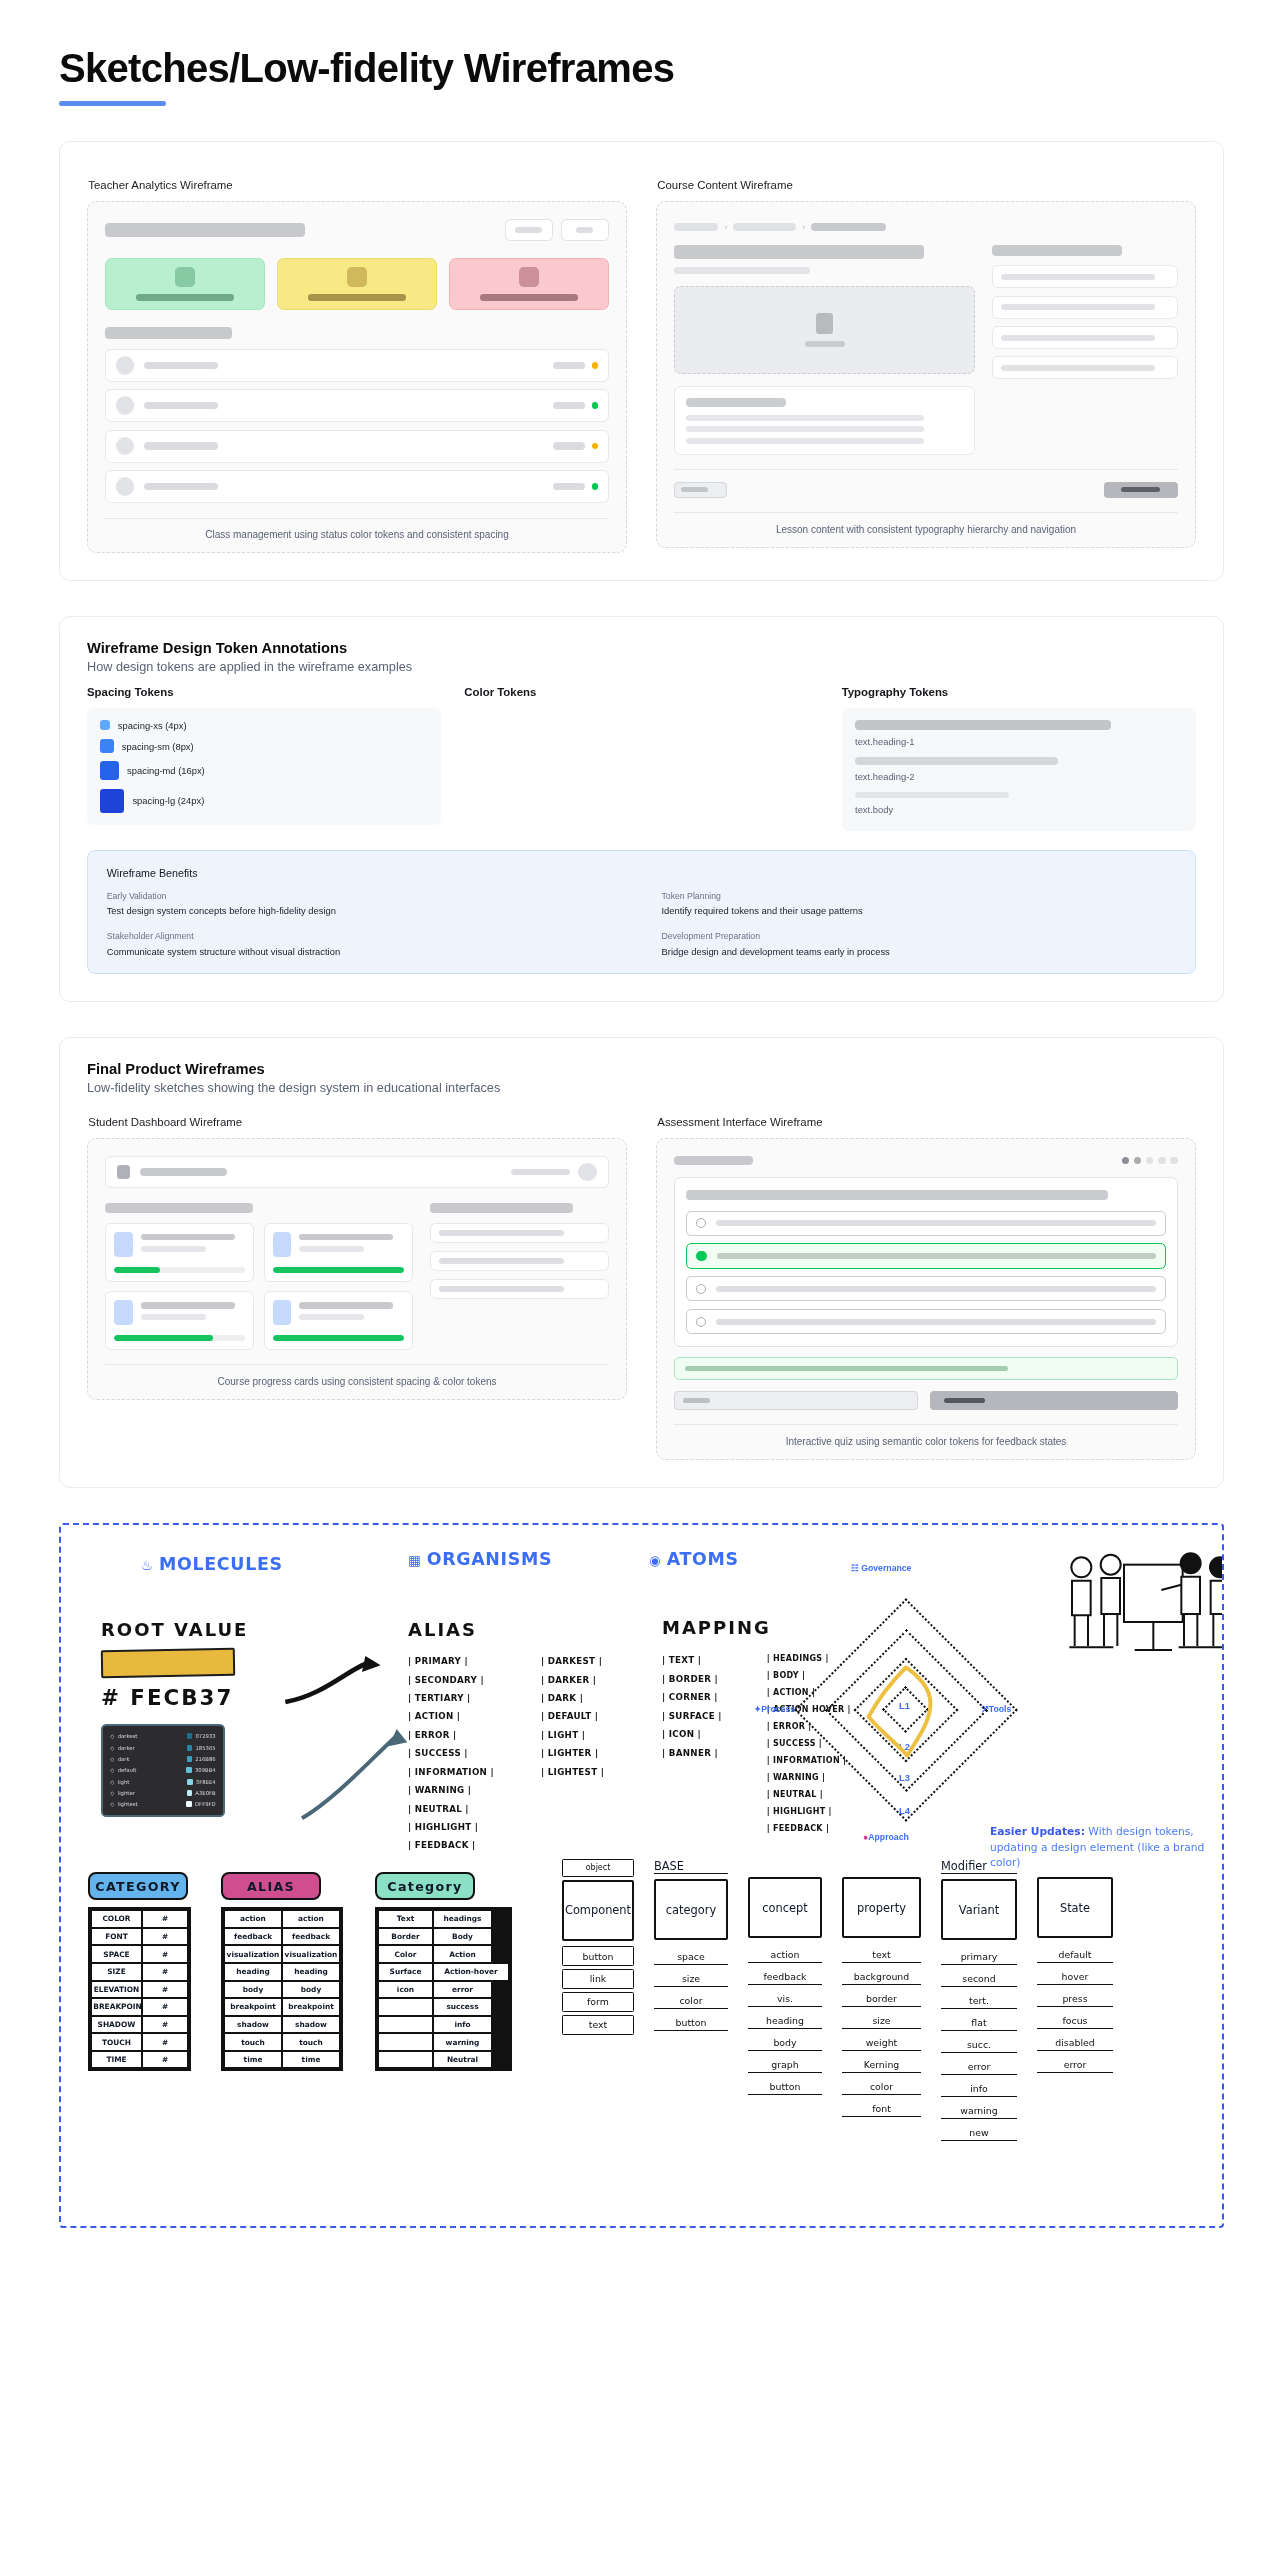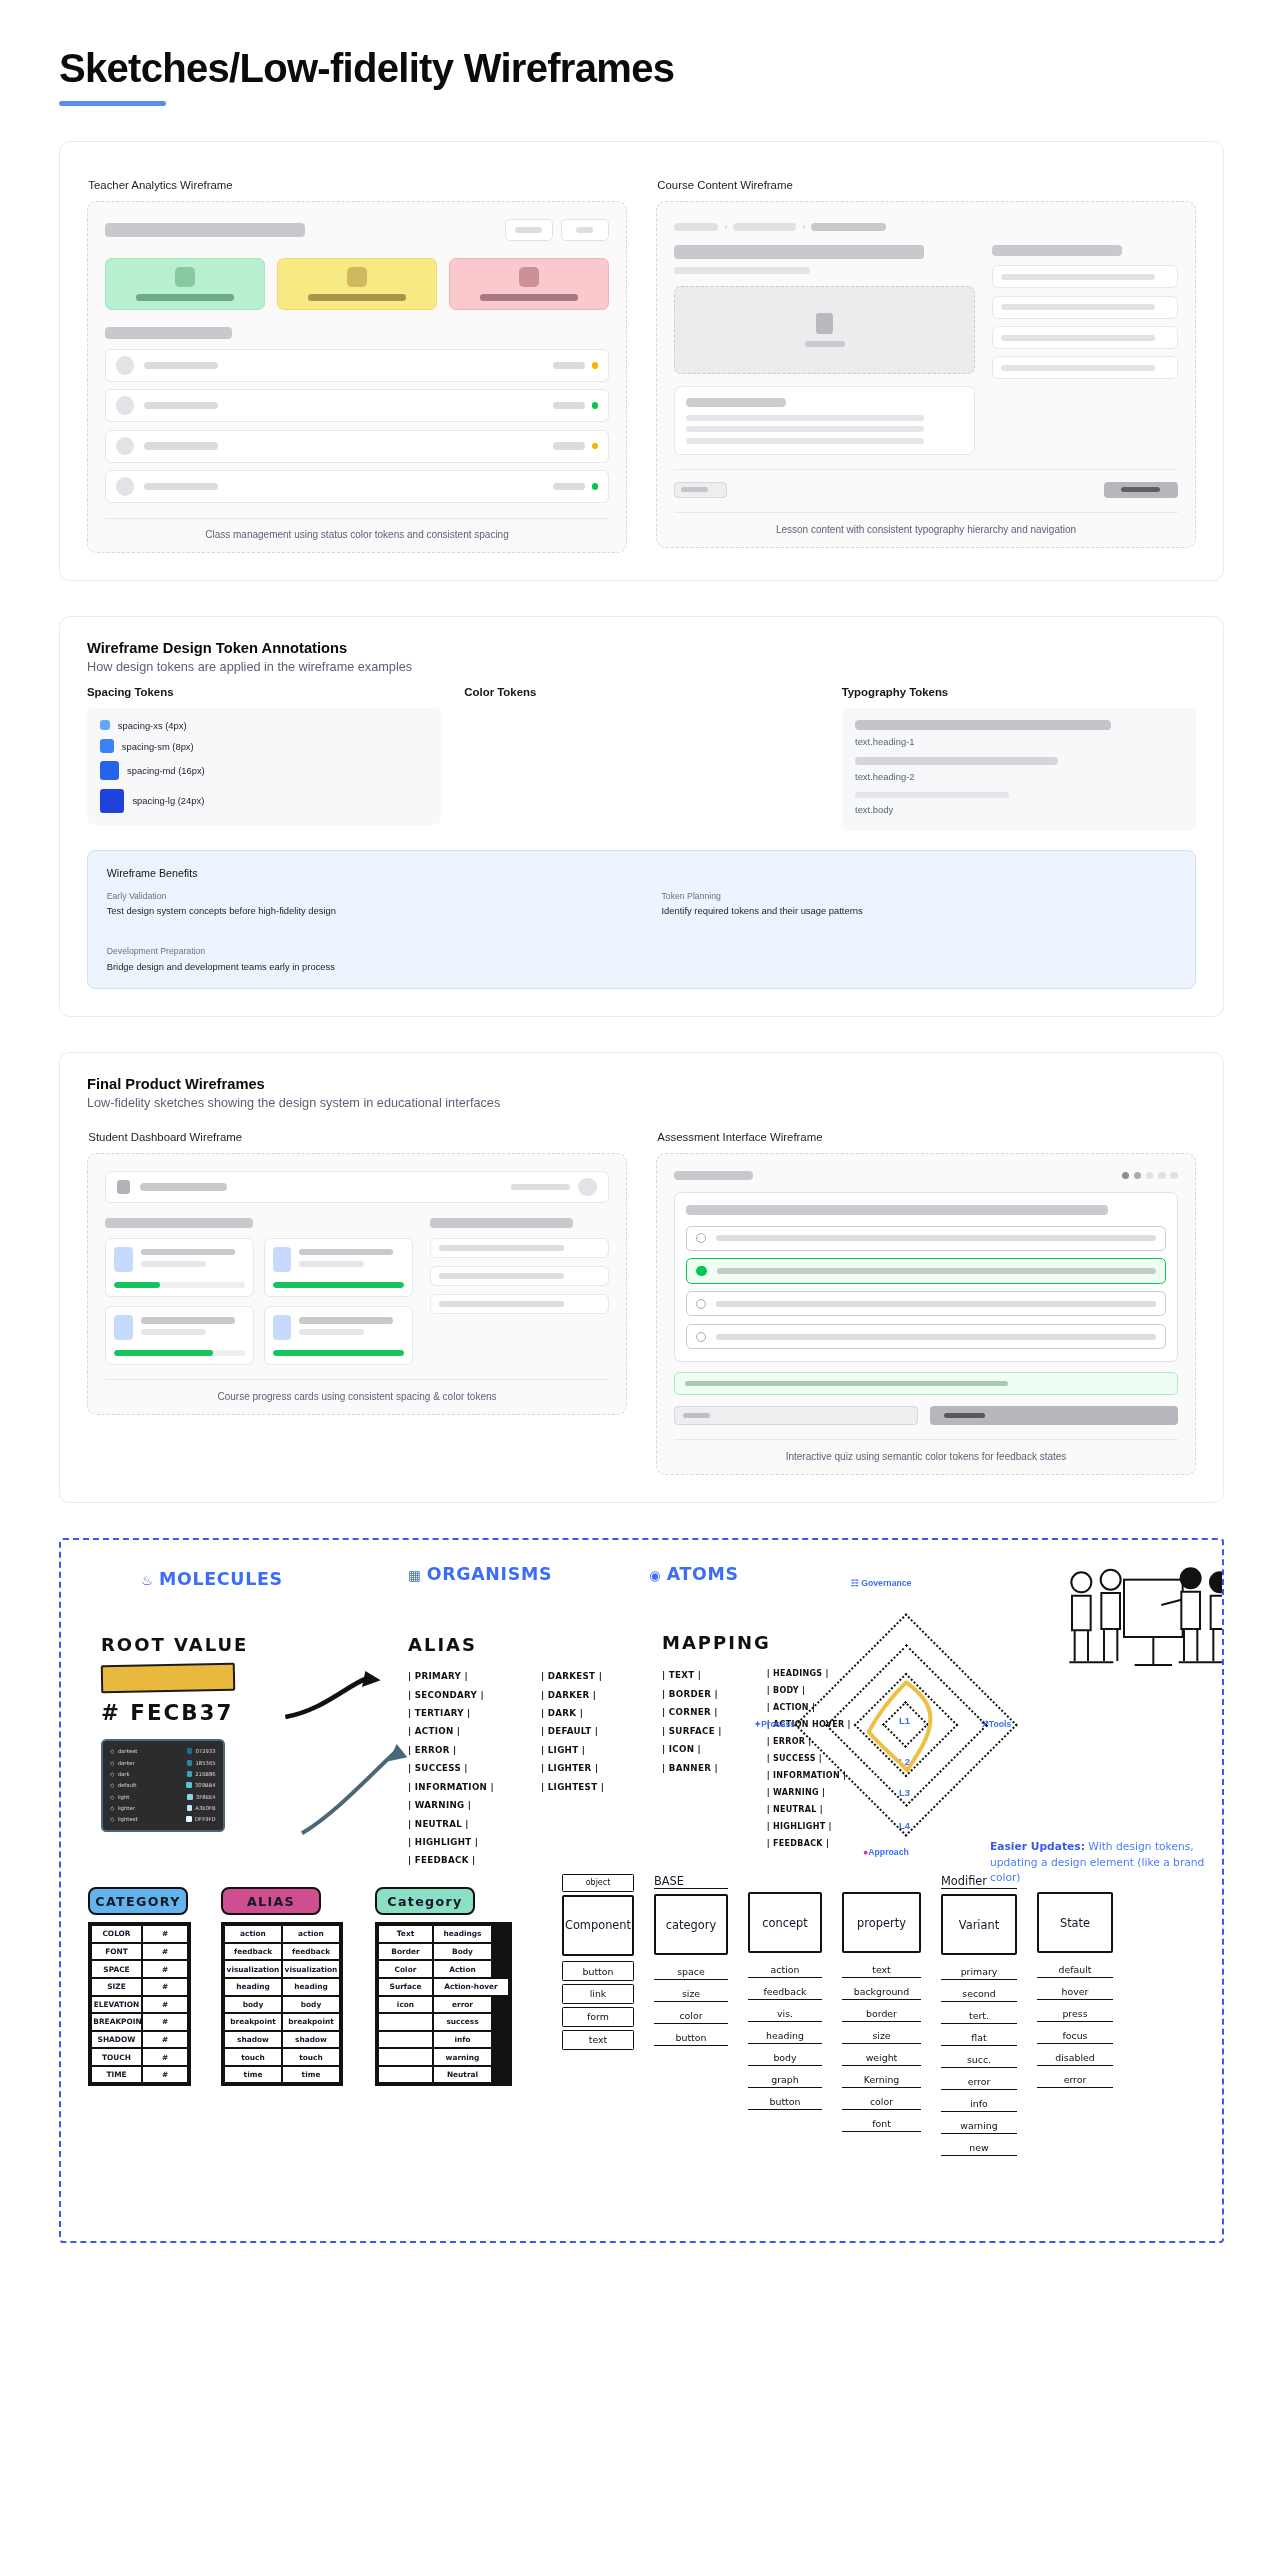--- a/index.html
+++ b/index.html
@@ -120,21 +120,21 @@
   .sw { border-radius:3.3px; flex:none; }
   .typo-row { margin-bottom:4px; }
   .typo-bar { border-radius:4px; margin-bottom:6px; }
   .typo-lbl { font-size:9.4px; color:#5a6275; margin-bottom:9.4px; }
 
   .benefits {
     margin-top:18.7px; background:#eef4fd; border:0.7px solid #cfe0f7; border-radius:8px;
     padding:16px 18.7px;
   }
   .benefits h4 { margin:0 0 12px 0; font-size:10.7px; font-weight:normal; color:#14161a; }
-  .ben-grid { display:grid; grid-template-columns:1fr 1fr; gap:30px 40px; }
+  .ben-grid { display:grid; grid-template-columns:1fr 1fr; gap:15px 40px; }
   .ben-t { font-size:8.7px; color:#6b7280; margin-bottom:4.7px; }
   .ben-d { font-size:9.4px; color:#1b1d22; }
 
   
   .sd-top { border:0.7px solid #e6e8ec; background:#fff; border-radius:6px; height:32px;
             display:flex; align-items:center; padding:0 10.7px; margin-bottom:14.7px; }
   .sd-logo { width:13.4px; height:14.7px; background:#b0b2b7; border-radius:3.3px; margin-right:9.4px; }
   .sd-name { width:87px; height:8.7px; }
   .sd-right { margin-left:auto; display:flex; align-items:center; gap:8px; }
   .sd-pill { width:59px; height:6.7px; background:#dcdee1; border-radius:3.3px; }
@@ -435,20 +435,24 @@
       <div class="ben-grid">
         <div>
           <div class="ben-t">Early Validation</div>
           <div class="ben-d">Test design system concepts before high-fidelity design</div>
         </div>
         <div>
           <div class="ben-t">Token Planning</div>
           <div class="ben-d">Identify required tokens and their usage patterns</div>
         </div>
         <div>
+          <div class="ben-t">Stakeholder Alignment</div>
+          <div class="ben-d">Communicate system structure without visual distraction</div>
+        </div>
+        <div>
           <div class="ben-t">Development Preparation</div>
           <div class="ben-d">Bridge design and development teams early in process</div>
         </div>
       </div>
     </div>
   </div>
 
   <div class="section-card">
     <div class="section-title">Final Product Wireframes</div>
     <div class="section-sub">Low-fidelity sketches showing the design system in educational interfaces</div>

